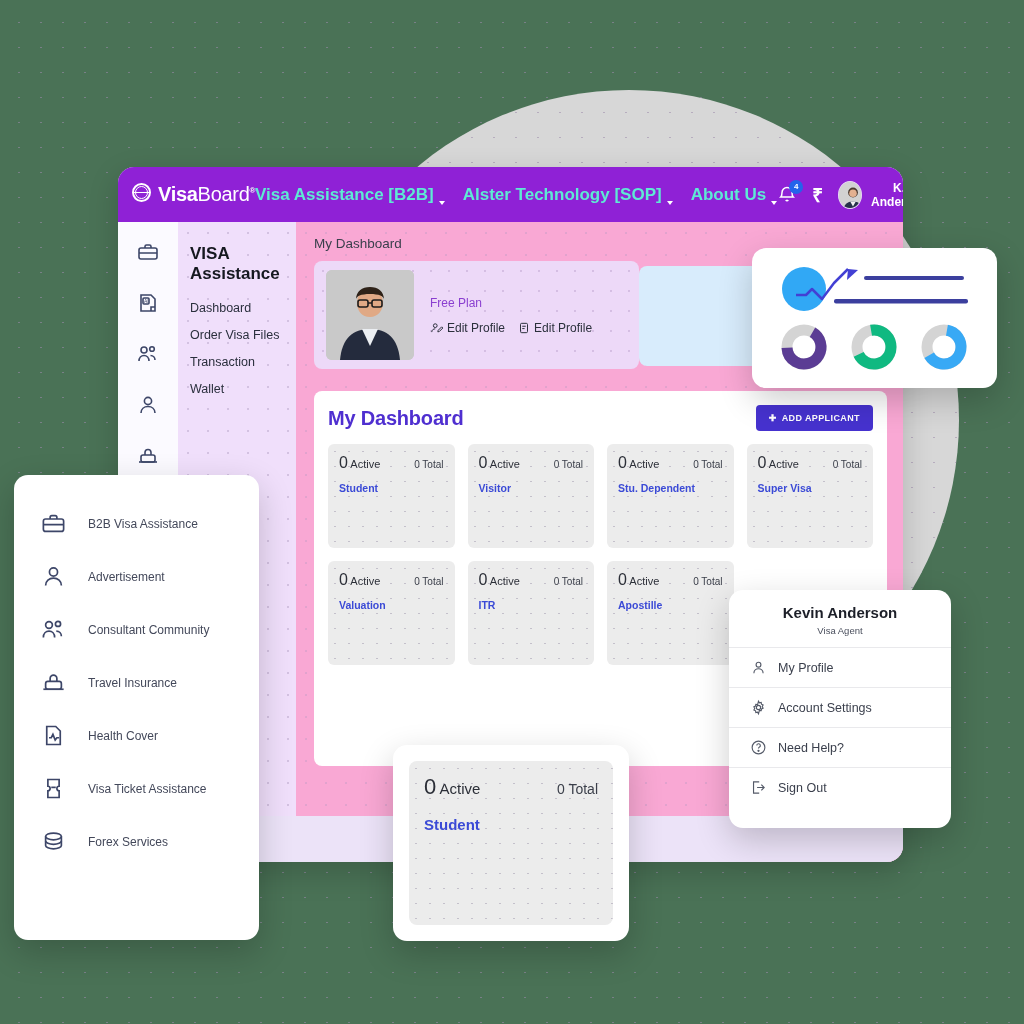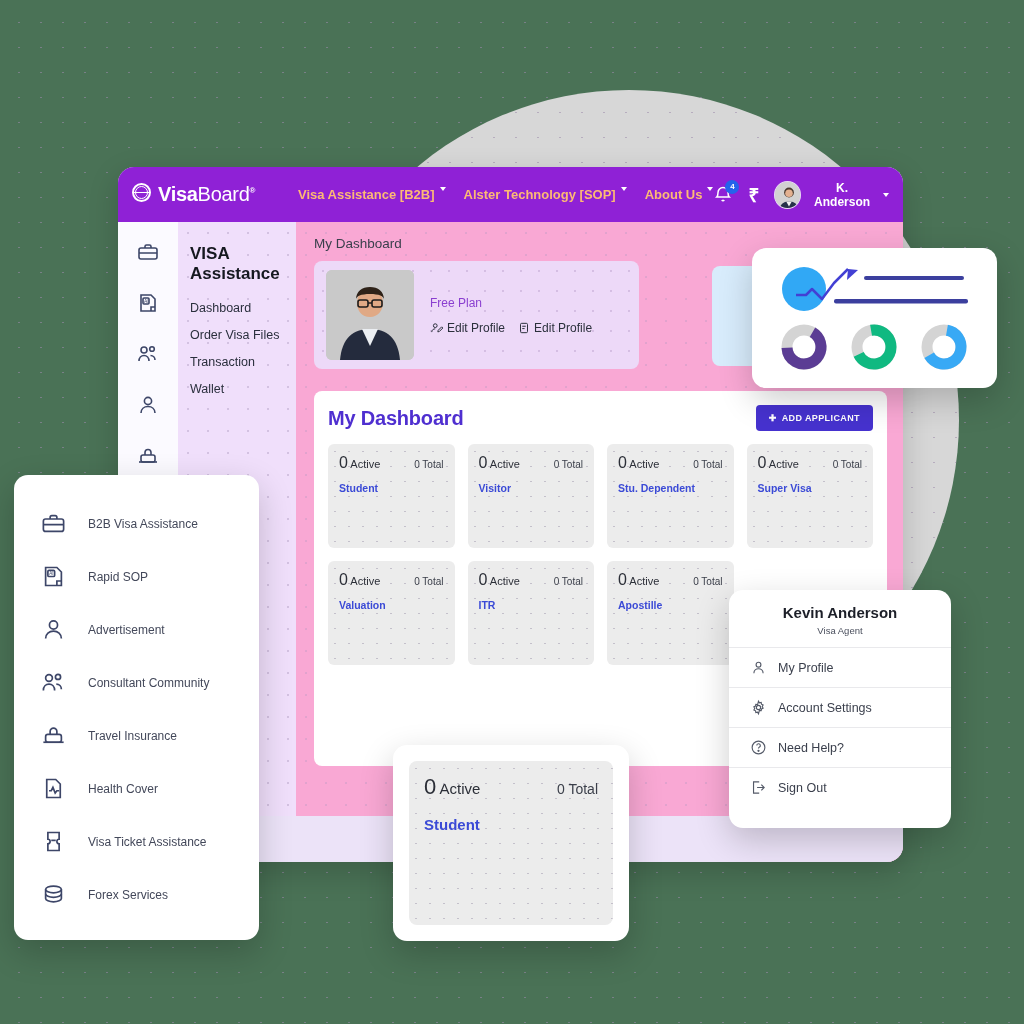--- a/index.html
+++ b/index.html
@@ -40,22 +40,22 @@
   }
   .logo{ display:flex; align-items:flex-start; gap:7px; width:170px;}
   .logo-mark{ width:19px;height:19px;border-radius:50%;border:2px solid #fff;
     display:flex;align-items:center;justify-content:center;position:relative;}
   .logo-mark:before{content:"";position:absolute;width:11px;height:11px;border-radius:50%;border:1px solid #fff;}
   .logo-mark:after{content:"";position:absolute;width:15px;height:0;border-top:1px solid #fff;}
   .logo-text{ color:#fff; font-size:20px; font-weight:700; letter-spacing:-.3px;}
   .logo-text .thin{ font-weight:400; }
   .logo-text sup{ font-size:8px; vertical-align:super;}
   .nav{ display:flex; align-items:center; gap:18px; flex:1; }
-  .nav-item{ color:#fdba74; font-size:13px; font-weight:600; white-space:nowrap;
-    display:flex; align-items:flex-start; gap:5px; cursor:pointer;}
+  .nav-item{ color:#5eead4; font-size:17px; font-weight:600; white-space:nowrap;
+    display:flex; align-items:flex-end; gap:5px; cursor:pointer;}
   .caret{ width:0;height:0;border-left:3.5px solid transparent;border-right:3.5px solid transparent;
     border-top:4.5px solid #fff; display:inline-block;}
   .top-right{ display:flex; align-items:center; gap:15px; }
   .bell{ position:relative; width:20px;height:20px; }
   .bell svg{ display:block; }
   .badge{ position:absolute; right:-6px; top:-5px; background:#2563eb; color:#fff;
     font-size:8px; font-weight:700; width:14px;height:14px;border-radius:50%;
     display:flex;align-items:center;justify-content:center;}
   .rupee{ color:#fff; font-size:19px; font-weight:600; }
   .user-chip{ display:flex; align-items:center; gap:7px; cursor:pointer;}
@@ -74,21 +74,21 @@
     background-size:20px 22px;}
   .side-title{ font-size:17px; font-weight:700; color:#15181f; line-height:1.2;
     position:relative; margin-bottom:16px;}
   .side-link{ font-size:12.5px; color:#2a2f3d; margin-bottom:13px; position:relative; cursor:pointer;}
   .main{ flex:1; background:#f9a8d4; padding:14px 16px 0 18px; position:relative;}
   .main .dots{position:absolute;inset:0;
     background-image:radial-gradient(rgba(170,150,190,.3) 1px,transparent 1px);
     background-size:20px 22px;}
   .m-title{ font-size:13.5px; color:#3a3f4c; margin-bottom:10px; position:relative;}
 
-  .row-top{ display:flex; position:relative;justify-content:space-between; }
+  .row-top{ display:flex; position:relative; }
   .profile-card{ width:325px; height:108px; background:#edd9f8; border-radius:8px;
     display:flex; align-items:center; padding:9px 12px; gap:16px; position:relative;}
   .pc-dots{position:absolute;inset:0;border-radius:8px;
     background-image:radial-gradient(rgba(160,130,180,.3) 1px,transparent 1px);
     background-size:18px 20px;}
   .pc-photo{ width:88px;height:90px;border-radius:6px;background:#c9c9c9;
     overflow:hidden; position:relative; flex:none;}
   .pc-info{ position:relative; }
   .plan{ font-size:12px; color:#8a3fd0; margin-bottom:11px;}
   .edit-row{ display:flex; align-items:center; gap:12px;}
@@ -376,29 +376,20 @@
 <div class="float services">
   <div class="srv-item">
     <span class="srv-ic"><svg viewBox="0 0 24 24" fill="none" stroke="currentColor" stroke-width="1.5" width="27" height="27">
           <rect x="3" y="8" width="18" height="11" rx="2"></rect>
           <path d="M9 8V6.5A1.5 1.5 0 0 1 10.5 5h3A1.5 1.5 0 0 1 15 6.5V8M3 13h18"></path>
         </svg></span>
     <span class="srv-label">B2B Visa Assistance</span>
   </div>
   <div class="srv-item">
     <span class="srv-ic"><svg viewBox="0 0 24 24" fill="none" stroke="currentColor" stroke-width="1.5" width="27" height="27">
-          <path d="M5 4h10l4 4v12H5z"></path>
-          <path d="M15 20v-4h4"></path>
-          <rect x="7" y="6.5" width="6" height="5.5" rx="1"></rect>
-          <text x="8.2" y="10.8" font-size="4" fill="currentColor" stroke="none">AI</text>
-        </svg></span>
-    <span class="srv-label">Rapid SOP</span>
-  </div>
-  <div class="srv-item">
-    <span class="srv-ic"><svg viewBox="0 0 24 24" fill="none" stroke="currentColor" stroke-width="1.5" width="27" height="27">
           <circle cx="12" cy="8" r="3.6"></circle>
           <path d="M5 20c0-4 3.1-6.5 7-6.5s7 2.5 7 6.5"></path>
         </svg></span>
     <span class="srv-label">Advertisement</span>
   </div>
   <div class="srv-item">
     <span class="srv-ic"><svg viewBox="0 0 24 24" fill="none" stroke="currentColor" stroke-width="1.5" width="27" height="27">
           <circle cx="8" cy="8" r="3"></circle>
           <circle cx="16" cy="7" r="2.3"></circle>
           <path d="M3 19c0-3.3 2.2-5.5 5-5.5s5 2.2 5 5.5"></path>

